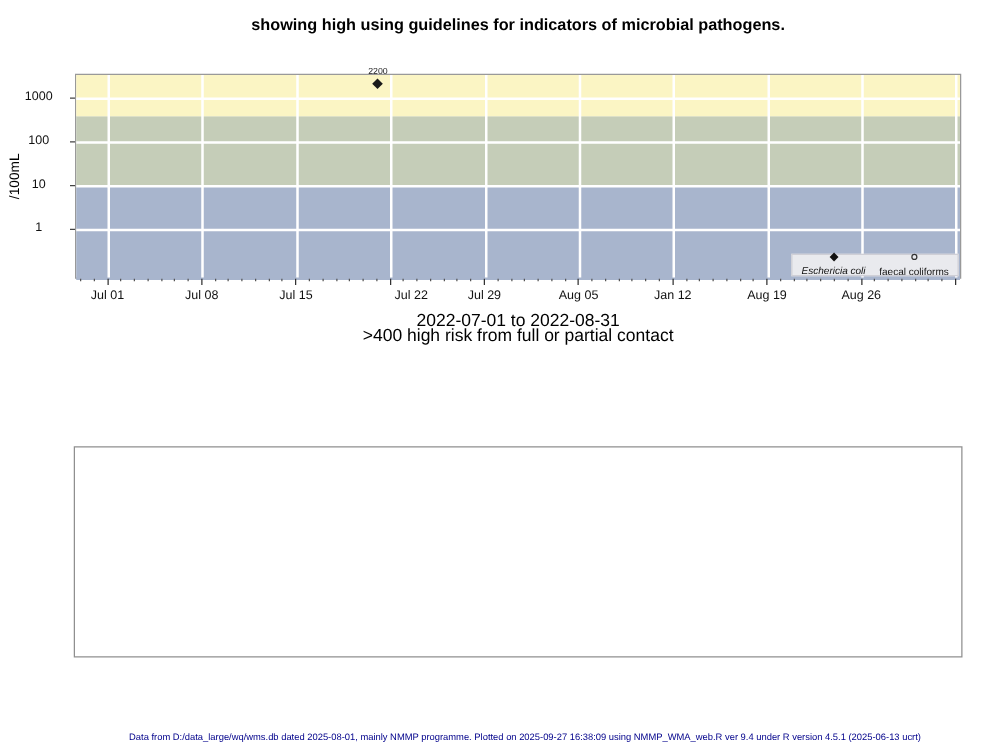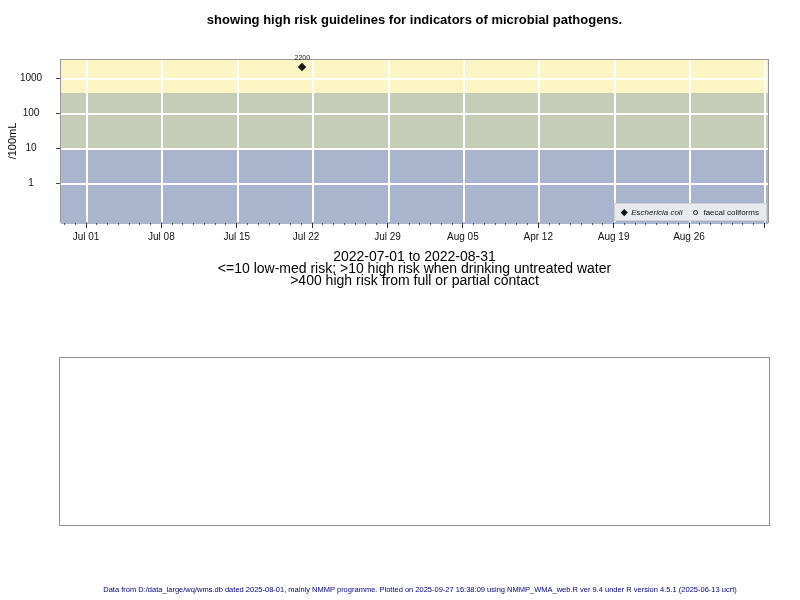--- a/index.html
+++ b/index.html
@@ -19,21 +19,21 @@
   }
   .band{position:absolute;left:0;width:100%;}
   .gridline-v{position:absolute;top:0;height:100%;width:2px;background:#fff;}
   .gridline-h{position:absolute;left:0;width:100%;height:1.5px;background:#fff;}
   .pt-diamond{position:absolute;width:6px;height:6px;background:#1a1a1a;transform:rotate(45deg);}
   .pt-label{position:absolute;width:40px;text-align:center;font-size:7px;color:#222;line-height:8px;}
   .legend{
     position:absolute;right:1px;bottom:1px;height:18px;display:flex;align-items:center;
     gap:11px;padding:0 7px;background:#E9EAEE;border:1px solid #CFCFD6;box-sizing:border-box;
   }
-  .legend-entry{display:flex;align-items:center;gap:5px;font-size:8px;color:#111;white-space:nowrap;}
+  .legend-entry{display:flex;align-items:center;gap:5px;font-size:8px;color:#111;white-space:nowrap;flex-direction:column;}
   .mk-diamond{width:4.5px;height:4.5px;background:#111;transform:rotate(45deg);display:inline-block;}
   .mk-circle{width:5px;height:5px;border:1px solid #333;border-radius:50%;background:transparent;display:inline-block;box-sizing:border-box;}
   .y-axis{position:absolute;left:0;top:59px;width:60px;height:164px;}
   .y-tick{position:absolute;right:0;width:4px;height:1px;background:#444;}
   .y-tick-label{position:absolute;right:9px;height:10px;line-height:10px;font-size:10px;color:#111;text-align:center;width:40px;}
   .x-axis{position:absolute;left:60px;top:223px;width:709px;height:25px;}
   .x-tick-minor{position:absolute;top:0;width:1px;height:2.2px;background:#555;}
   .x-tick-major{position:absolute;top:0;width:1px;height:4.5px;background:#333;}
   .x-tick-label{position:absolute;top:8px;width:50px;text-align:center;font-size:10px;color:#111;}
   .caption{position:absolute;left:60px;top:250px;width:709px;text-align:center;}
@@ -41,21 +41,21 @@
   .empty-panel{
     position:absolute;left:59px;top:357px;width:711px;height:169px;
     box-sizing:border-box;border:1.5px solid #8F8F8F;background:#fff;
   }
   .footer{position:absolute;left:0;top:585px;width:800px;text-align:center;font-size:7.5px;line-height:10px;padding-left:20px;}
 </style>
 </head>
 <body>
 
 <div class="title-block">
-  <div class="title-line">showing high risk guidelines for indicators of microbial pathogens.</div>
+  <div class="title-line">showing high using guidelines for indicators of microbial pathogens.</div>
 </div>
 
 <div class="ylabel">/100mL</div>
 
 <div class="y-axis" id="y-axis">
     <div class="y-tick" style="top: 123.5px;"></div>
     <div class="y-tick-label" style="top: 119px;">1</div>
     <div class="y-tick" style="top: 88.5px;"></div>
     <div class="y-tick-label" style="top: 84px;">10</div>
     <div class="y-tick" style="top: 53.5px;"></div>
@@ -159,29 +159,28 @@
     <div class="x-tick-minor" style="left: 639.276px;"></div>
     <div class="x-tick-minor" style="left: 650.044px;"></div>
     <div class="x-tick-minor" style="left: 660.812px;"></div>
     <div class="x-tick-minor" style="left: 671.58px;"></div>
     <div class="x-tick-minor" style="left: 682.348px;"></div>
     <div class="x-tick-minor" style="left: 693.116px;"></div>
     <div class="x-tick-major" style="left: 703.884px;"></div>
     <div class="x-tick-label" style="left: 1px;">Jul 01</div>
     <div class="x-tick-label" style="left: 76.376px;">Jul 08</div>
     <div class="x-tick-label" style="left: 151.752px;">Jul 15</div>
-    <div class="x-tick-label" style="left: 221px;">Jul 22</div>
+    <div class="x-tick-label" style="left: 244px;">Jul 22</div>
     <div class="x-tick-label" style="left: 302.504px;">Jul 29</div>
     <div class="x-tick-label" style="left: 377.88px;">Aug 05</div>
-    <div class="x-tick-label" style="left: 453.256px;">Apr 12</div>
+    <div class="x-tick-label" style="left: 453.256px;">Jan 12</div>
     <div class="x-tick-label" style="left: 528.632px;">Aug 19</div>
     <div class="x-tick-label" style="left: 604.008px;">Aug 26</div>
   </div>
 
 <div class="caption">
   <div class="caption-line">2022-07-01 to 2022-08-31</div>
-  <div class="caption-line">&lt;=10 low-med risk; &gt;10 high risk when drinking untreated water</div>
   <div class="caption-line">&gt;400 high risk from full or partial contact</div>
 </div>
 
 <div class="empty-panel"></div>
 
 <div class="footer" style="color: rgb(0, 0, 139);">Data from D:/data_large/wq/wms.db dated 2025-08-01, mainly NMMP programme. Plotted on 2025-09-27 16:38:09 using NMMP_WMA_web.R ver 9.4 under R version 4.5.1 (2025-06-13 ucrt)</div>
 
 </body></html>

